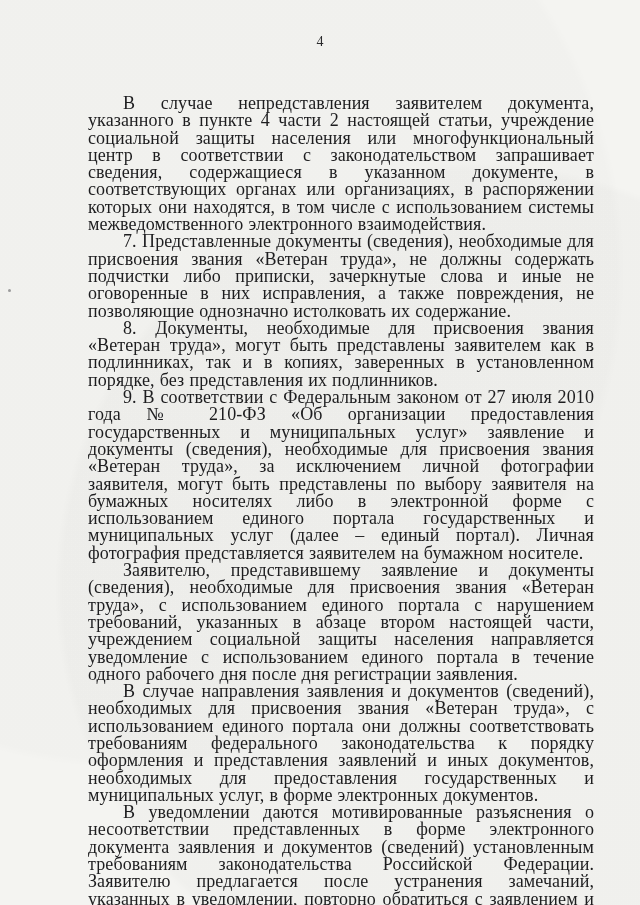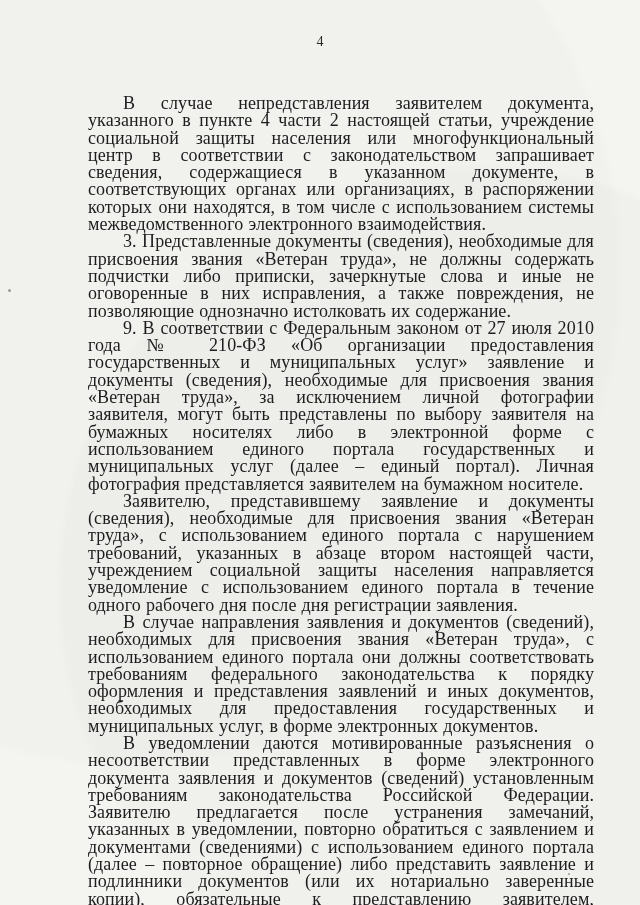--- a/index.html
+++ b/index.html
@@ -57,21 +57,22 @@
   .speck-3 { left: 568px; top: 873px; width: 2px; height: 2px; }
 </style>
 </head>
 <body>
 
 <div class="scan-page">
   <div class="page-number">4</div>
 
   <div class="text-block">
     <p>В случае непредставления заявителем документа, указанного в пункте 4 части 2 настоящей статьи, учреждение социальной защиты населения или многофункциональный центр в соответствии с законодательством запрашивает сведения, содержащиеся в указанном документе, в соответствующих органах или организациях, в распоряжении которых они находятся, в том числе с использованием системы межведомственного электронного взаимодействия.</p>
-    <p>3. Представленные документы (сведения), необходимые для присвоения звания «Ветеран труда», не должны содержать подчистки либо приписки, зачеркнутые слова и иные не оговоренные в них исправления, а также повреждения, не позволяющие однозначно истолковать их содержание.</p>
+    <p>7. Представленные документы (сведения), необходимые для присвоения звания «Ветеран труда», не должны содержать подчистки либо приписки, зачеркнутые слова и иные не оговоренные в них исправления, а также повреждения, не позволяющие однозначно истолковать их содержание.</p>
+    <p>8. Документы, необходимые для присвоения звания «Ветеран труда», могут быть представлены заявителем как в подлинниках, так и в копиях, заверенных в установленном порядке, без представления их подлинников.</p>
     <p>9. В соответствии с Федеральным законом от 27 июля 2010 года № 210-ФЗ «Об организации предоставления государственных и муниципальных услуг» заявление и документы (сведения), необходимые для присвоения звания «Ветеран труда», за исключением личной фотографии заявителя, могут быть представлены по выбору заявителя на бумажных носителях либо в электронной форме с использованием единого портала государственных и муниципальных услуг (далее – единый портал). Личная фотография представляется заявителем на бумажном носителе.</p>
     <p>Заявителю, представившему заявление и документы (сведения), необходимые для присвоения звания «Ветеран труда», с использованием единого портала с нарушением требований, указанных в абзаце втором настоящей части, учреждением социальной защиты населения направляется уведомление с использованием единого портала в течение одного рабочего дня после дня регистрации заявления.</p>
     <p>В случае направления заявления и документов (сведений), необходимых для присвоения звания «Ветеран труда», с использованием единого портала они должны соответствовать требованиям федерального законодательства к порядку оформления и представления заявлений и иных документов, необходимых для предоставления государственных и муниципальных услуг, в форме электронных документов.</p>
     <p>В уведомлении даются мотивированные разъяснения о несоответствии представленных в форме электронного документа заявления и документов (сведений) установленным требованиям законодательства Российской Федерации. Заявителю предлагается после устранения замечаний, указанных в уведомлении, повторно обратиться с заявлением и документами (сведениями) с использованием единого портала (далее – повторное обращение) либо представить заявление и подлинники документов (или их нотариально заверенные копии), обязательные к представлению заявителем, непосредственно в учреждение социальной защиты населения.</p>
   </div>
 
   <span class="speck speck-1"></span>
   <span class="speck speck-2"></span>
   <span class="speck speck-3"></span>
 </div>

